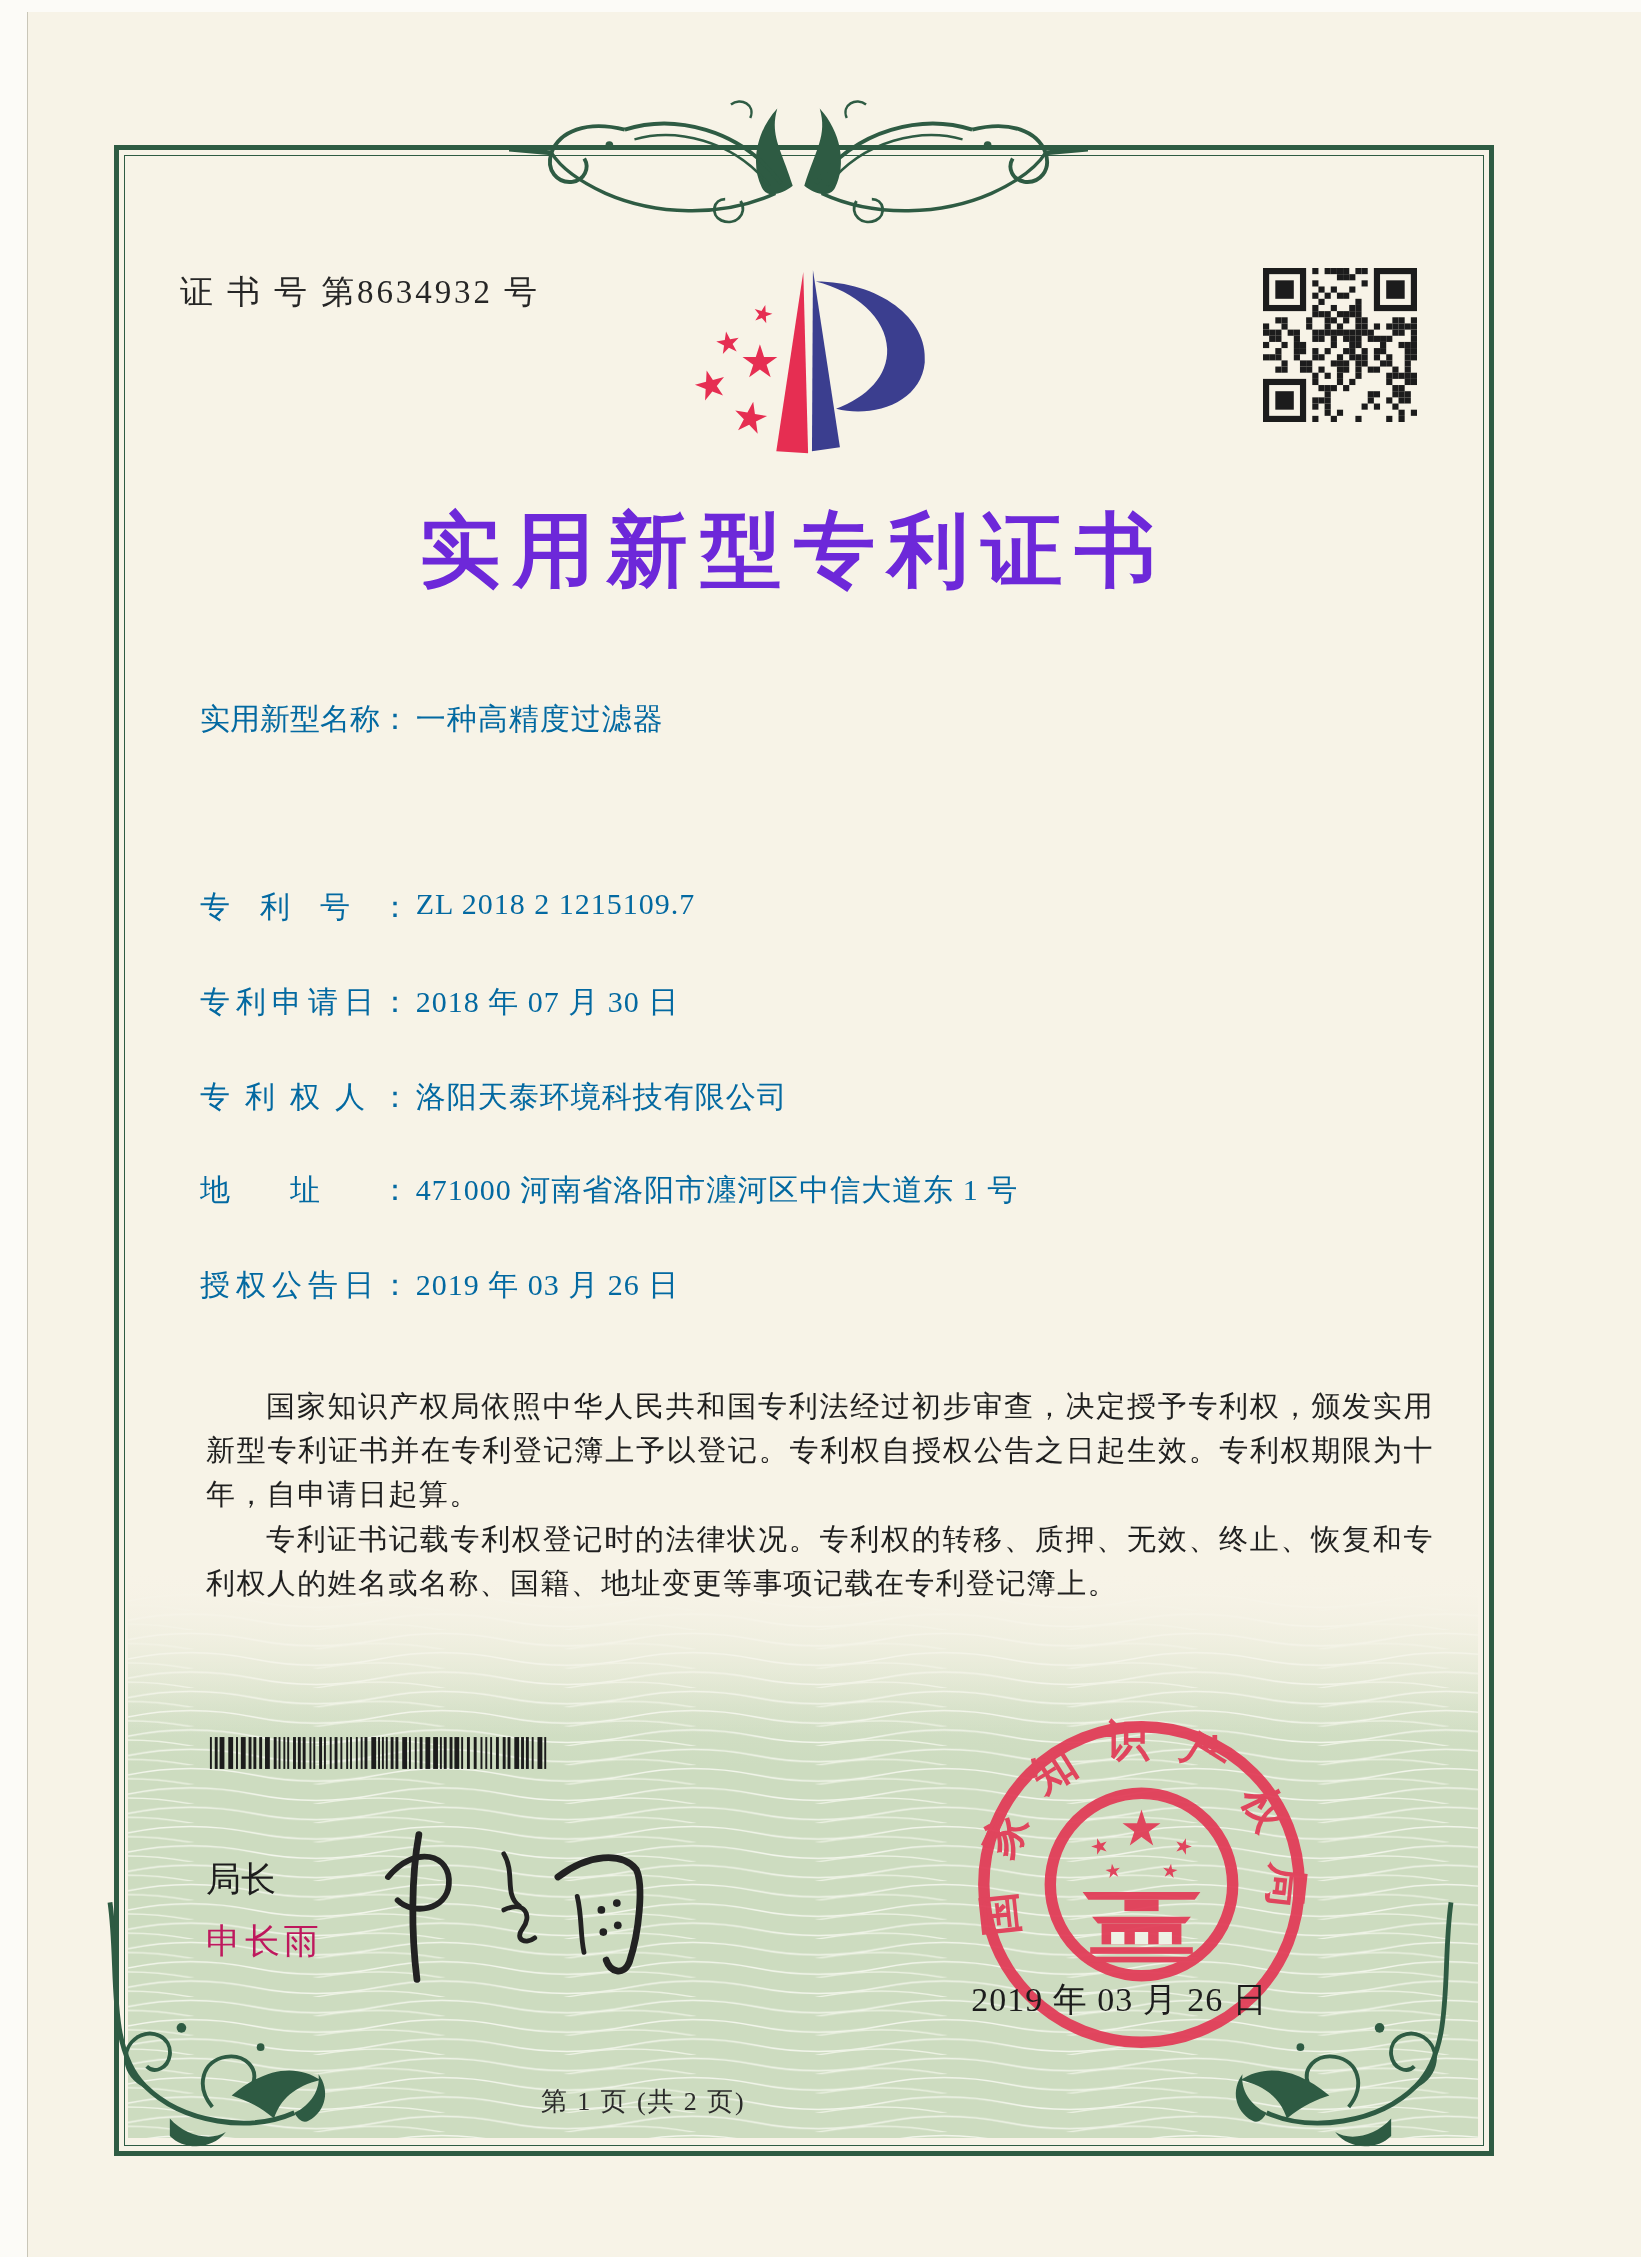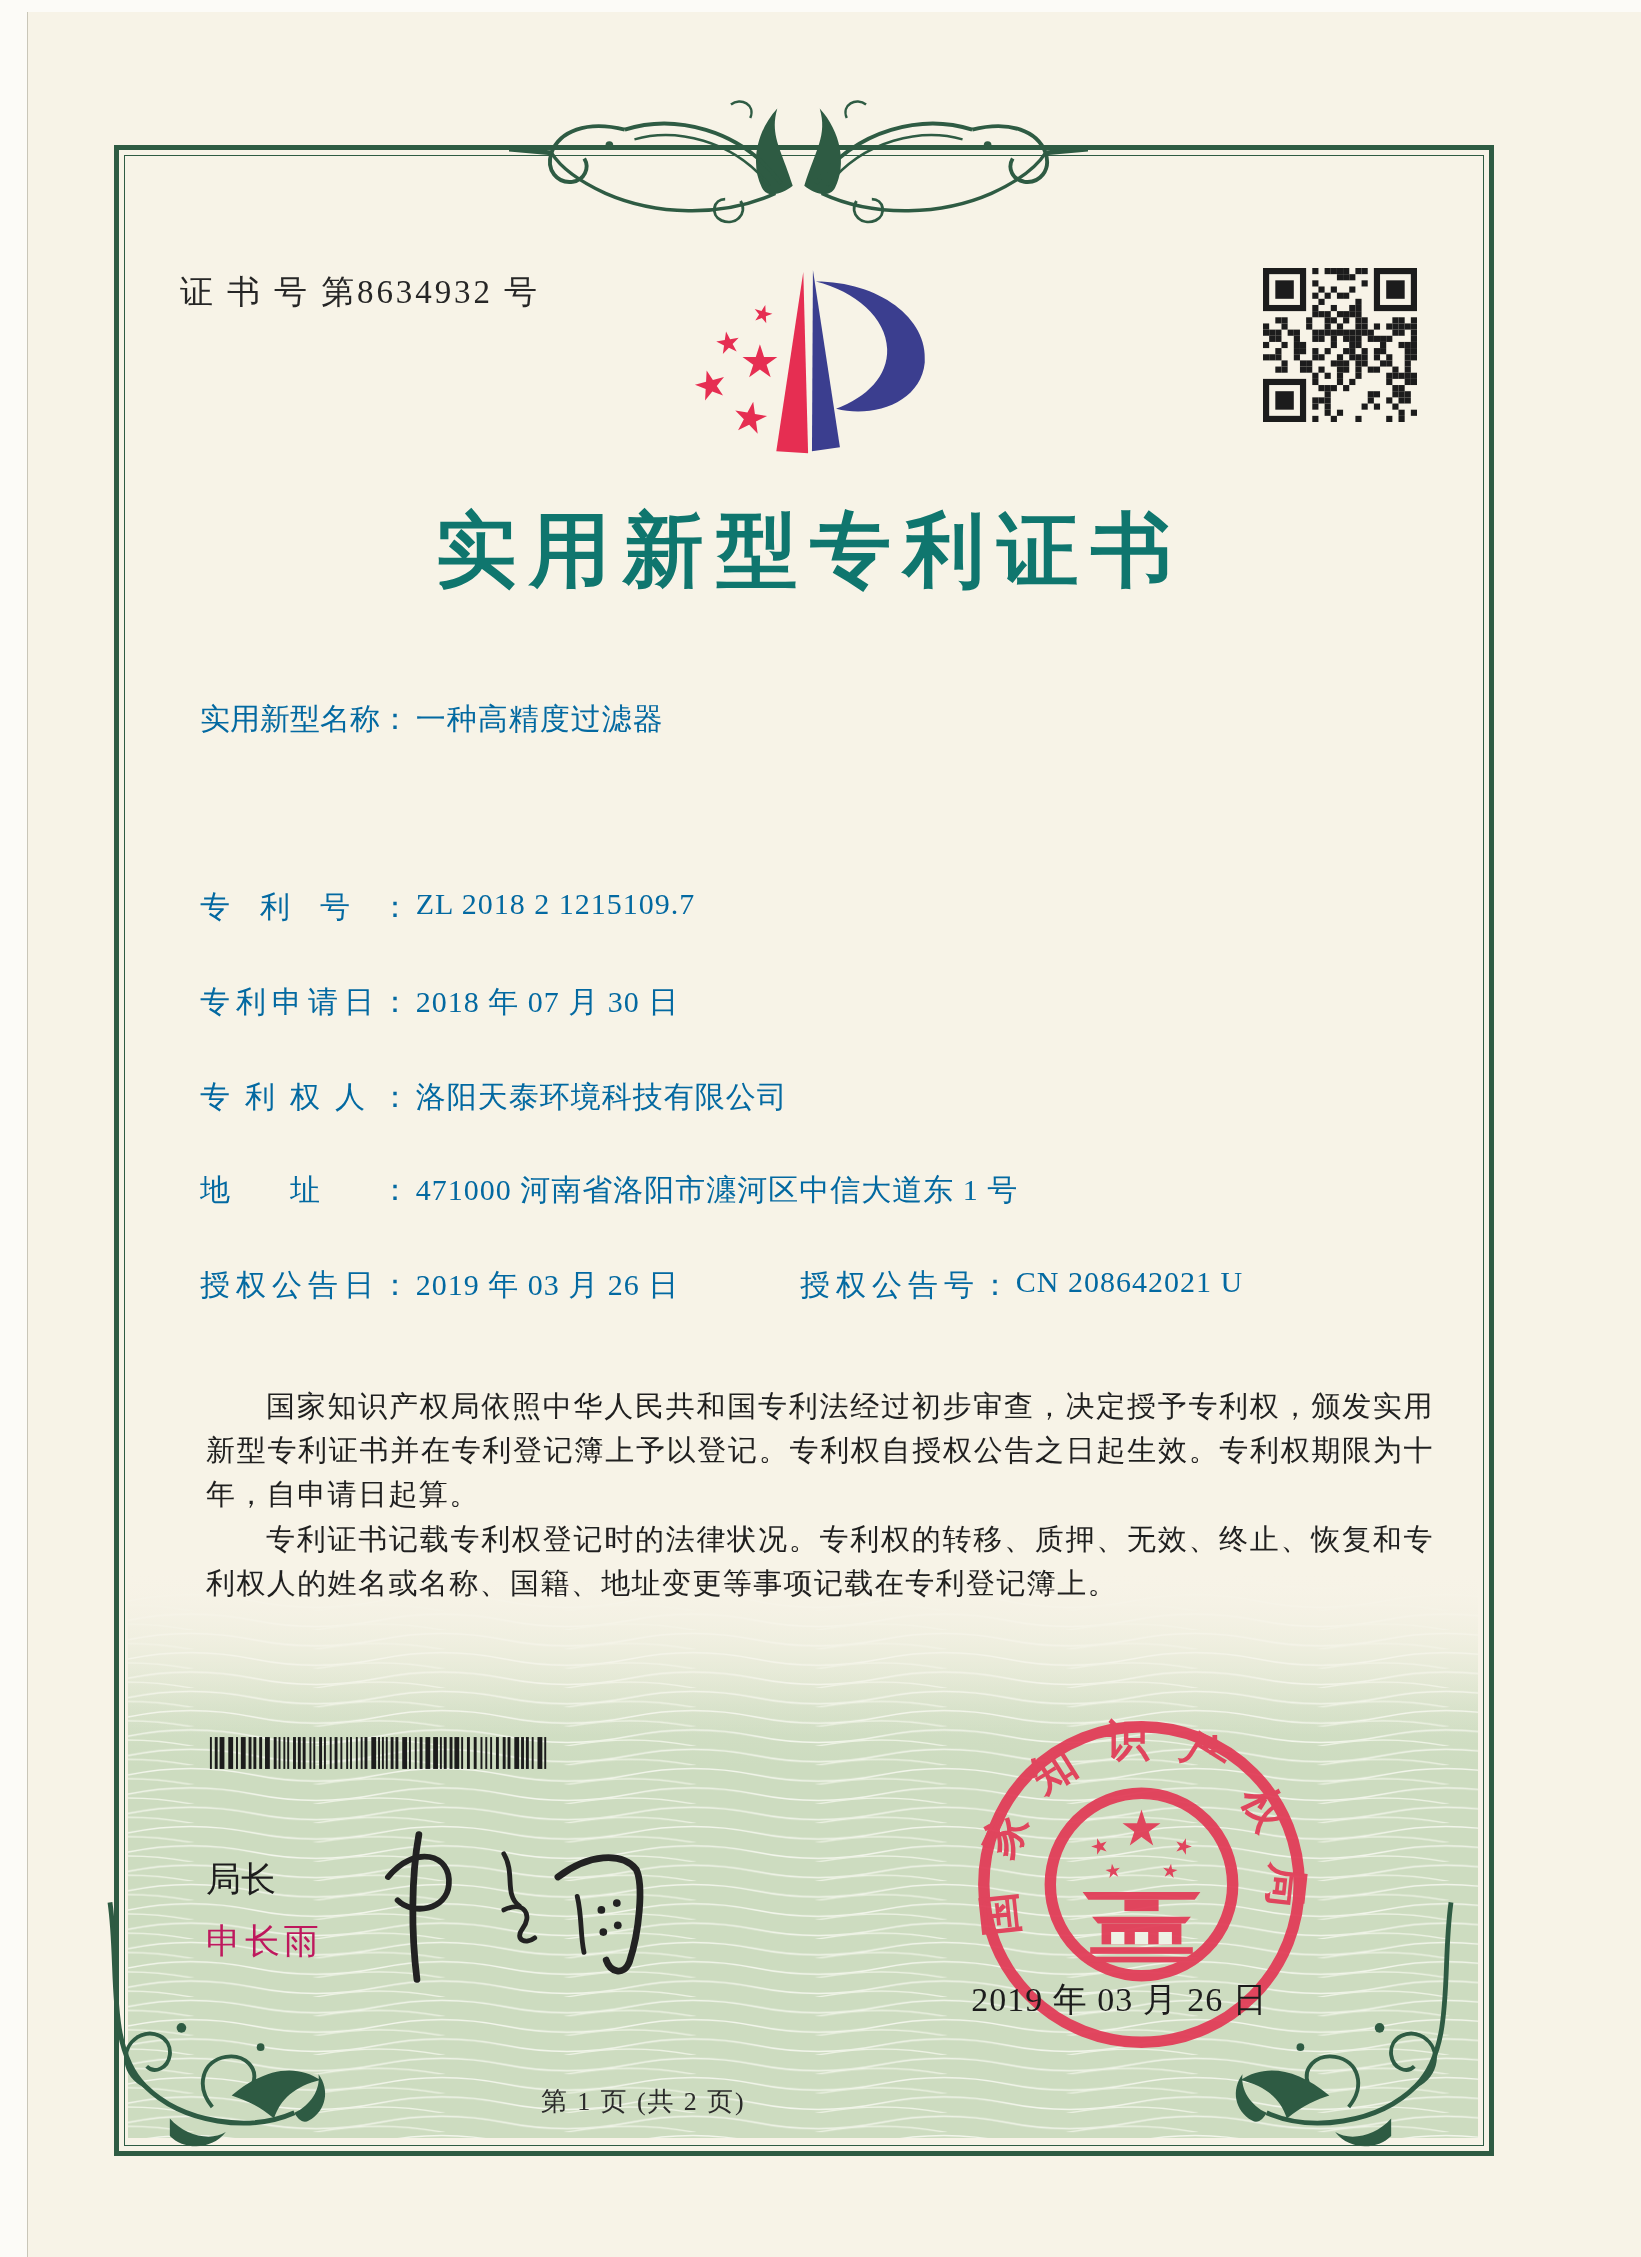--- a/index.html
+++ b/index.html
@@ -17,21 +17,21 @@
 
   
   .frame{position:absolute;left:114px;top:145px;width:1370px;height:2001px;border:5.8px solid #2e5b43;z-index:3;}
   .frame-inner{position:absolute;left:4.8px;top:4.8px;right:4.8px;bottom:4.8px;border:1.9px solid #2e5b43;}
 
   .ornament{position:absolute;z-index:4;}
 
   .cert-no{position:absolute;left:180px;top:270px;font-size:33px;letter-spacing:2.9px;color:#262626;z-index:5;}
   .logo{position:absolute;left:666px;top:243px;z-index:5;}
   .qr{position:absolute;left:1263px;top:268px;z-index:5;}
-  .title{position:absolute;left:385px;top:497px;width:850px;text-align:center;font-size:81px;font-weight:bold;letter-spacing:12.6px;color:#0f766e;z-index:5;}
+  .title{position:absolute;left:369px;top:497px;width:850px;text-align:center;font-size:81px;font-weight:bold;letter-spacing:12.6px;color:#6d28d9;z-index:5;}
 
   .field-row{position:absolute;left:200px;width:1284px;font-size:30px;color:#0369a1;z-index:5;white-space:nowrap;}
   .flabel{display:inline-block;width:210px;text-align:justify;text-align-last:justify;vertical-align:top;}
   .fvalue{display:inline-block;margin-left:5.8px;letter-spacing:1px;}
   .grant-no{position:absolute;left:600px;top:0;}
   .grant-no .flabel{width:210px;}
 
   .paras{position:absolute;left:206px;top:1340px;width:1228px;z-index:5;color:#1f1f1f;margin-top:44px;}
   .paras p{margin:0 0 1px 0;font-size:29px;line-height:44px;text-align:justify;text-indent:60px;letter-spacing:1.4px;}
 
@@ -344,23 +344,20 @@
     <span class="flabel">专利申请日：</span><span class="fvalue">2018 年 07 月 30 日</span>
   </div>
   <div class="field-row" style="top:1077px">
     <span class="flabel">专利权人：</span><span class="fvalue">洛阳天泰环境科技有限公司</span>
   </div>
   <div class="field-row" style="top:1170px">
     <span class="flabel">地址：</span><span class="fvalue">471000  河南省洛阳市瀍河区中信大道东 1 号</span>
   </div>
   <div class="field-row" style="top:1265px">
     <span class="flabel">授权公告日：</span><span class="fvalue">2019 年 03 月 26 日</span>
-    <span class="grant-no">
-      <span class="flabel">授权公告号：</span><span class="fvalue">CN 208642021 U</span>
-    </span>
   </div>
 
   <div class="paras">
     <p>国家知识产权局依照中华人民共和国专利法经过初步审查，决定授予专利权，颁发实用新型专利证书并在专利登记簿上予以登记。专利权自授权公告之日起生效。专利权期限为十年，自申请日起算。</p>
     <p>专利证书记载专利权登记时的法律状况。专利权的转移、质押、无效、终止、恢复和专利权人的姓名或名称、国籍、地址变更等事项记载在专利登记簿上。</p>
   </div>
 
   <svg id="barcode-svg" class="barcode" width="344" height="32" viewBox="0 0 356 33" fill="#1c1c1c">
       <rect x="2" y="0" width="2" height="33"></rect>
       <rect x="7" y="0" width="3" height="33"></rect>

